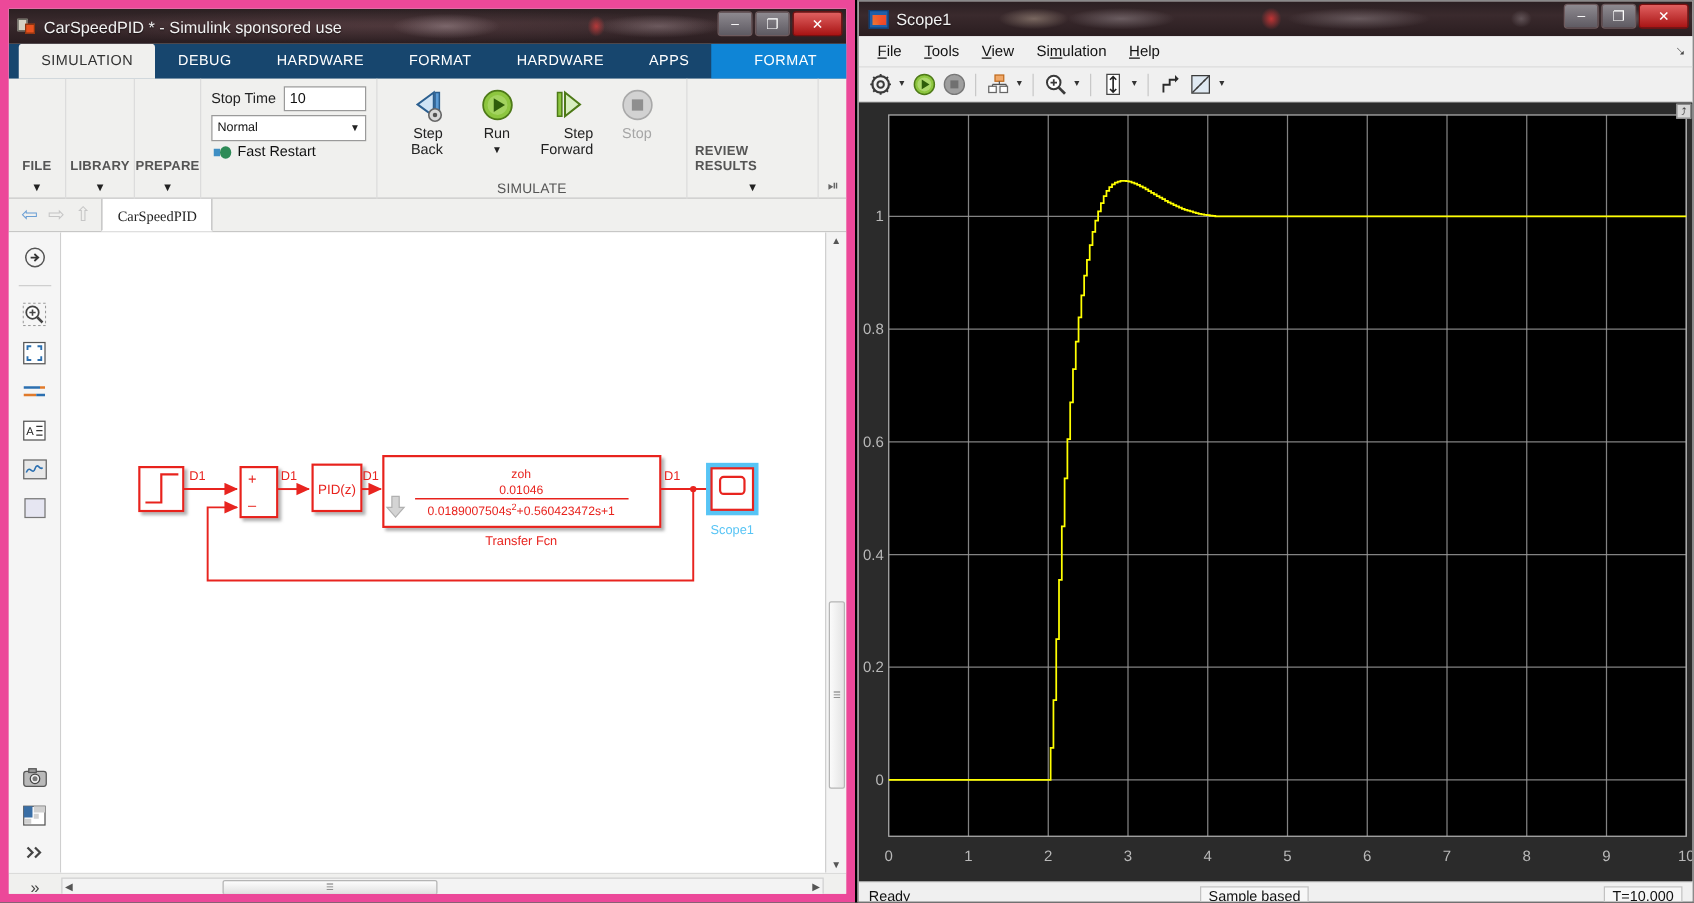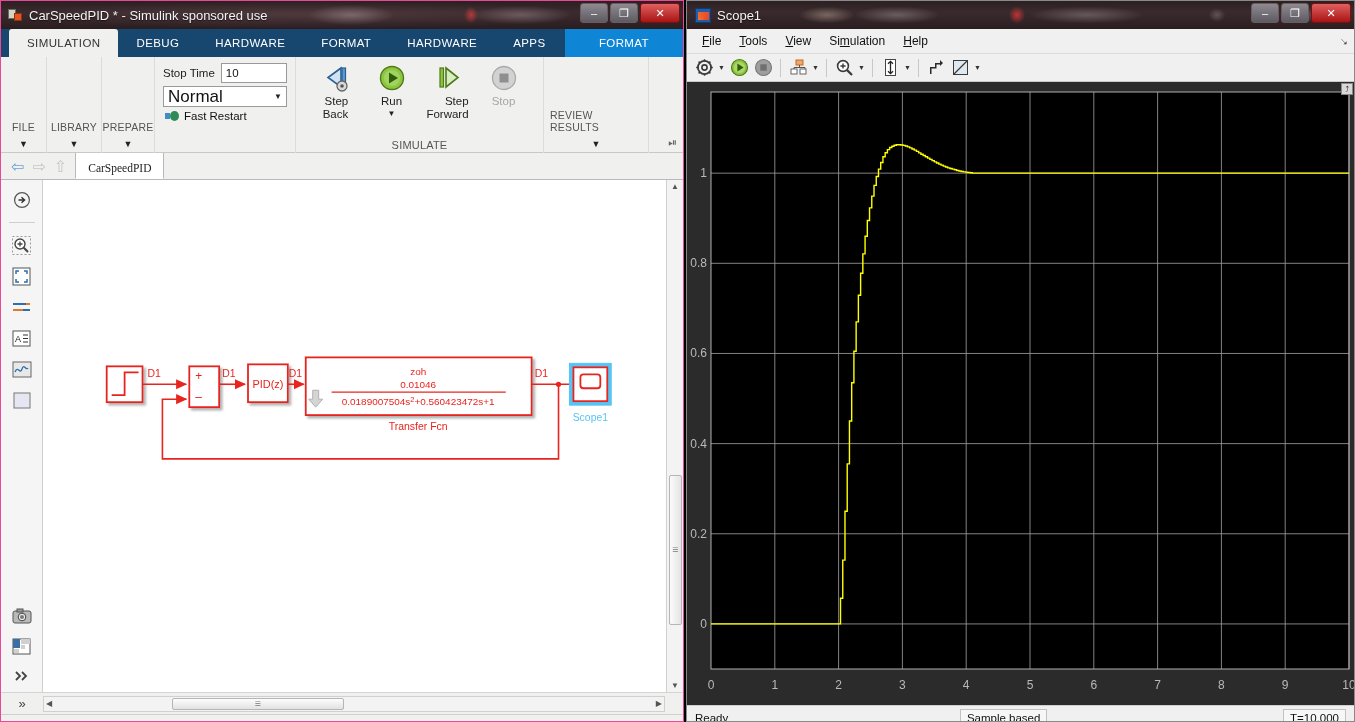--- a/index.html
+++ b/index.html
@@ -8,21 +8,21 @@
     overflow: hidden;
     font-family: "Liberation Sans", sans-serif;
     background: #000;
   }
   #root { position: relative; width: 1355px; height: 722px; }
 
   
   #simulink-window {
     position: absolute; left: 0; top: 0; width: 684px; height: 722px;
     background: #f0f0f0;
-    border: 1px solid #ec4899;
+    border: 7px solid #ec4899;
     overflow: hidden;
   }
   .titlebar {
     position: relative; height: 28px;
     background: linear-gradient(to bottom, #2b2022 0%, #3a2a2d 40%, #2a1d20 100%);
     display: flex; align-items: center;
   }
   .titlebar-blur {
     position:absolute; left:0; top:0; right:0; bottom:0;
     background:
@@ -65,37 +65,37 @@
   .rtab.accent { background: #0f85d6; margin-left:auto; padding: 0 34px; }
 
   
   .ribbon {
     position: relative; height: 96px; background: #f0f0ee;
     border-bottom: 1px solid #c8c8c8; display: flex; font-size: 11px;
   }
   .rgroup { position: relative; height: 96px; display:flex; flex-direction:column;
     align-items:center; justify-content:flex-end; padding: 0 6px 4px;
     border-right: 1px solid #dcdcdc; }
-  .rgroup-lbl { color:#555; font-size:10.5px; letter-spacing:.2px;}
+  .rgroup-lbl { color:#555; font-size:10.5px; letter-spacing:.2px;font-weight:bold;}
   .rcaret { font-size: 9px; color:#222; margin-top: 6px; line-height:10px;}
   .rgroup.simgrp { border-right:1px solid #dcdcdc; }
 
   .prepare-fields { display:flex; flex-direction:column; gap:3px; padding: 6px 8px 0; }
   .fieldrow { display:flex; align-items:center; gap:6px;}
   .fieldlbl { font-size:11.5px; color:#222;}
   .textbox {
     width: 66px; height: 20px; border:1px solid #9a9a9a; background:#fff;
     font-size:11.5px; padding: 0 4px; line-height: 18px; color:#111;
   }
   .combo {
     width: 124px; height: 21px; border:1px solid #9a9a9a; background:#fff;
     font-size:11.5px; padding: 0 4px; line-height:19px; display:flex;
     align-items:center; justify-content:space-between; color:#111;
   }
-  .combo .cv { font-size:17px;}
+  .combo .cv { font-size:10px;}
   .combo .ca { font-size:8px; color:#222;}
   .fastrestart { display:flex; align-items:center; gap:5px; font-size:11.5px; color:#111; padding-left:2px;}
   .fr-icon { width:14px; height:12px; position:relative; flex:none;}
   .fr-icon i { position:absolute; background:#2e8b57; }
   .fr-icon .a{left:0;top:3px;width:5px;height:6px;background:#3f8fc4;}
   .fr-icon .b{left:5px;top:1px;width:9px;height:10px;border-radius:50%;background:#2e8b57;}
 
   .simbtns { display:flex; align-items:flex-start; height:96px; padding-top:6px;}
   .simbtn { width: 56px; display:flex; flex-direction:column; align-items:center; gap:2px; color:#222;}
   .simbtn .lbl { font-size:11.5px; text-align:right; line-height:13px;}

